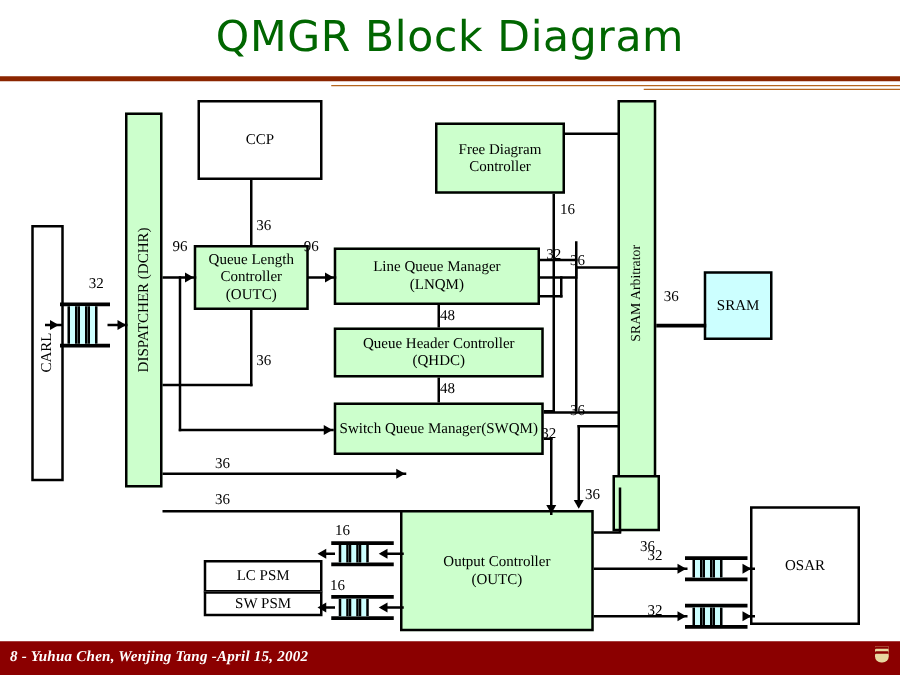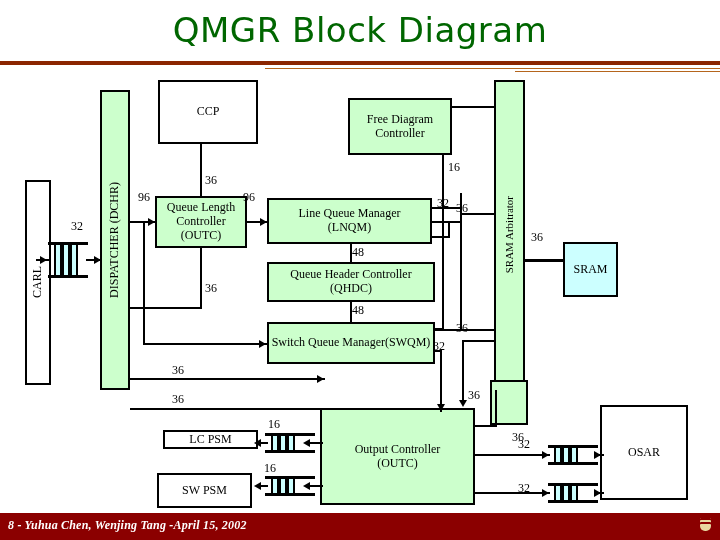--- a/index.html
+++ b/index.html
@@ -115,29 +115,29 @@
 
   <div class="box green" style="left:267px;top:322px;width:168px;height:42px;">
     <span>Switch Queue Manager</span>
     <span>(SWQM)</span>
   </div>
 
   <div class="box green" style="left:494px;top:80px;width:31px;height:310px;">
     <span class="vert-lbl" style="font-size:11px;">SRAM Arbitrator</span>
   </div>
 
-  <div class="box cyan" style="left:563px;top:242px;width:55px;height:55px;">
+  <div class="box cyan" style="left:563px;top:217px;width:55px;height:55px;">
     <span>SRAM</span>
   </div>
 
-  <div class="box white" style="left:163px;top:430px;width:95px;height:19px;">
+  <div class="box white" style="left:163px;top:448px;width:95px;height:26px;">
     <span>LC PSM</span>
   </div>
 
-  <div class="box white" style="left:157px;top:473px;width:95px;height:35px;">
+  <div class="box white" style="left:163px;top:473px;width:95px;height:20px;">
     <span>SW PSM</span>
   </div>
 
   <div class="box green" style="left:320px;top:408px;width:155px;height:97px;flex-direction:column;">
     <span>Output Controller</span>
     <span>(OUTC)</span>
   </div>
 
   <div class="box white" style="left:600px;top:405px;width:88px;height:95px;">
     <span>OSAR</span>

